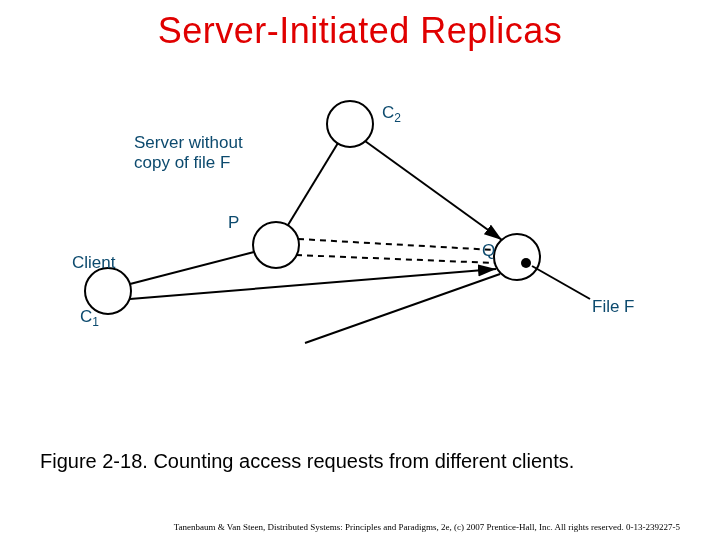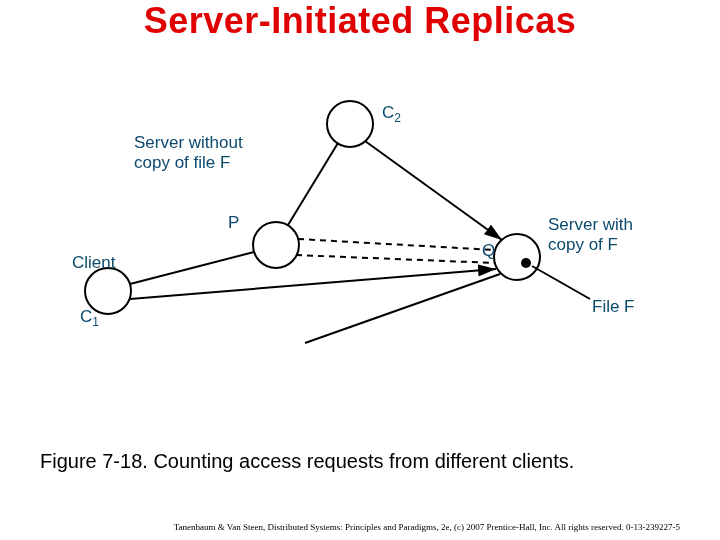--- a/index.html
+++ b/index.html
@@ -8,22 +8,23 @@
     width: 720px;
     height: 540px;
     background: #fff;
     font-family: Arial, Helvetica, sans-serif;
     position: relative;
     overflow: hidden;
   }
   .title {
     color: #e00000;
     font-size: 36px;
-    font-weight: 700;
+    font-weight: 400;
     text-align: center;
+    margin-top: 10px;
     letter-spacing: 0.5px;
   }
   .diagram {
     position: absolute;
     top: 85px;
     left: 60px;
     width: 600px;
     height: 330px;
   }
   .diagram svg {
@@ -97,20 +98,18 @@
     <span>C</span><span class="sub">2</span>
   </div>
   <div class="dlabel" style="top:48px; left:74px; white-space:pre;">Server without
 copy of file F</div>
   <div class="dlabel" style="top:128px; left:168px;">P</div>
   <div class="dlabel" style="top:168px; left:12px;">Client</div>
   <div class="dlabel" style="top:222px; left:20px;">
     <span>C</span><span class="sub">1</span>
   </div>
   <div class="dlabel" style="top:156px; left:422px;">Q</div>
-  <div class="dlabel" style="top:130px; left:488px; white-space:pre;">Server with
-copy of F</div>
   <div class="dlabel" style="top:212px; left:532px;">File F</div>
 </div>
 
-<div class="caption">Figure 7-18. Counting access requests from different clients.</div>
+<div class="caption">Figure 2-18. Counting access requests from different clients.</div>
 
 <div class="footer">Tanenbaum &amp; Van Steen, Distributed Systems: Principles and Paradigms, 2e, (c) 2007 Prentice-Hall, Inc. All rights reserved. 0-13-239227-5</div>
 
 </body></html>

